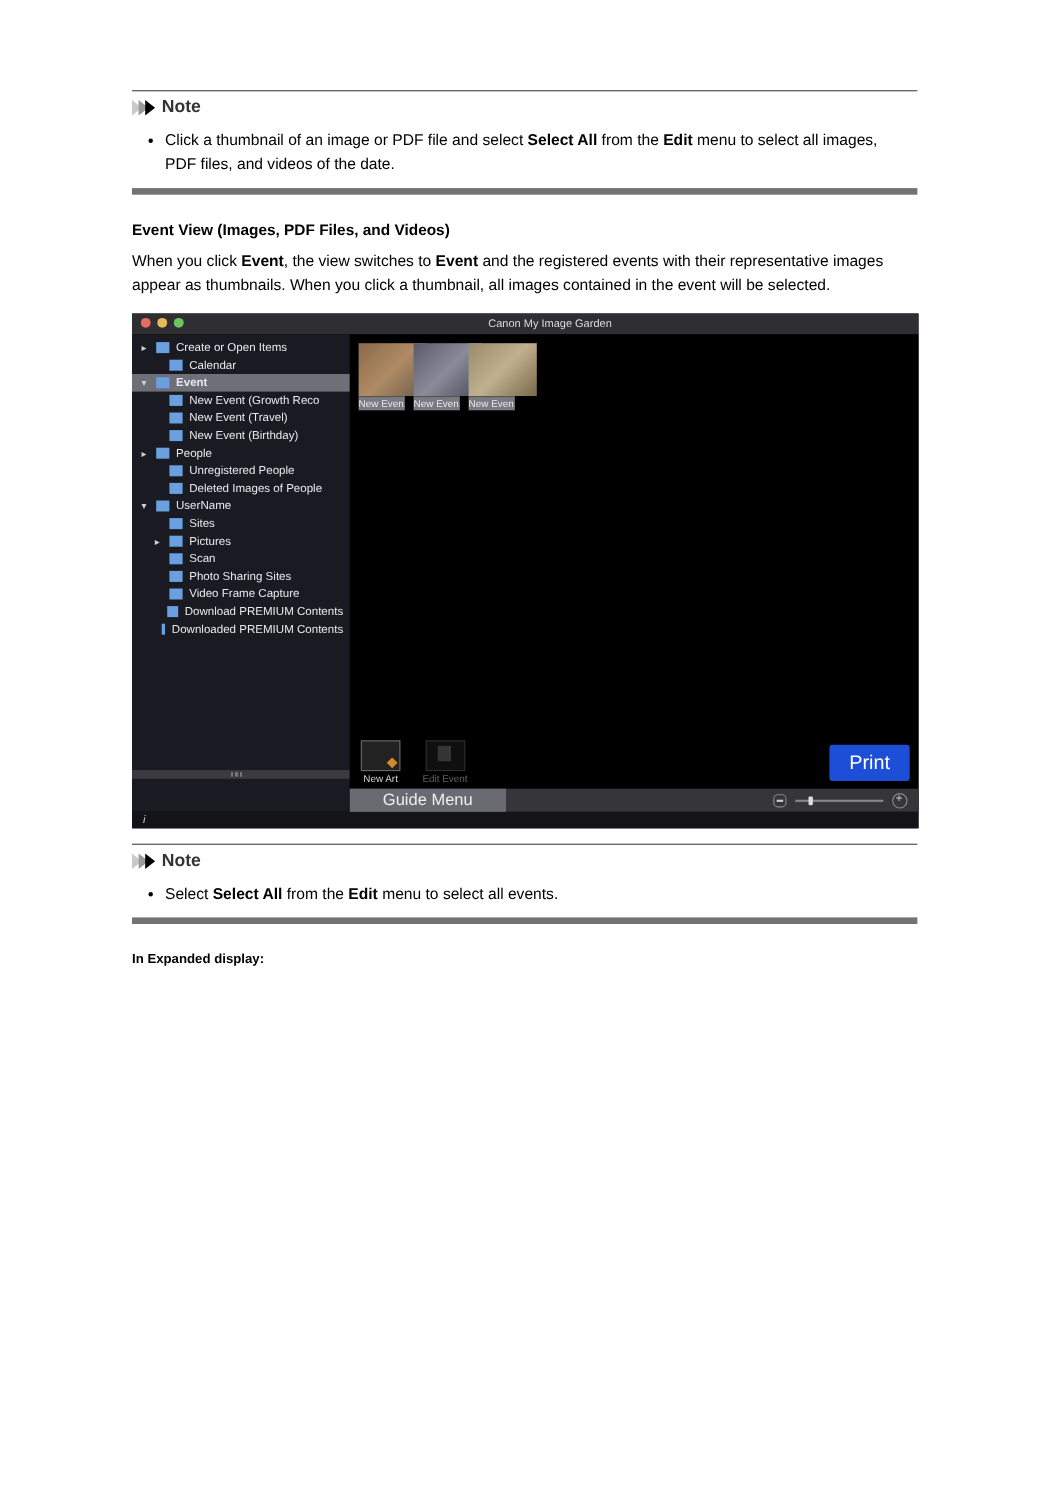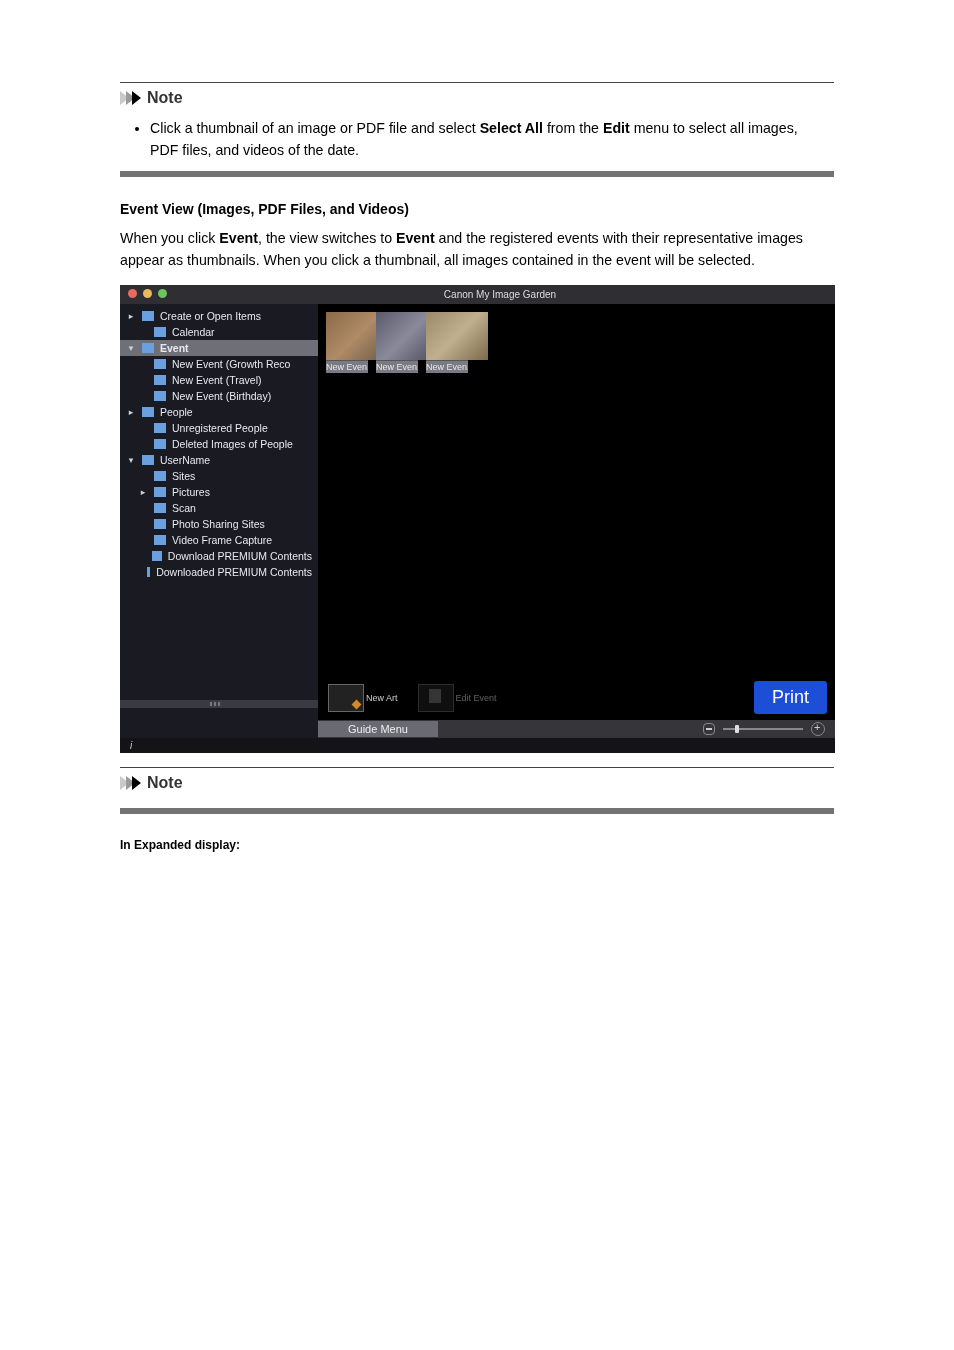--- a/index.html
+++ b/index.html
@@ -59,30 +59,30 @@
 
   .main{flex:1;background:#000;display:flex;flex-direction:column;}
   .thumbs{display:flex;gap:8px;padding:8px;}
   .thumb{width:42px;}
   .thumb .img{width:62px;height:48px;background:linear-gradient(135deg,#8a6a4a 0%,#b08b65 50%,#6a5a4a 100%);border:0;}
   .thumb.t2 .img{background:linear-gradient(135deg,#5a5a6a 0%,#8a8a9a 50%,#4a4a5a 100%);} 
   .thumb.t3 .img{background:linear-gradient(135deg,#9a8a6a 0%,#c0b090 50%,#7a6a4a 100%);} 
   .thumb .lbl{background:#7a7a82;color:#e8e8ec;font-size:9px;text-align:center;padding:1px 0;border-top:1px solid #555;white-space:nowrap;overflow:hidden;}
 
   .bottom-bar{display:flex;align-items:stretch;padding:4px 8px 0 8px;gap:16px;}
-  .tool{display:flex;flex-direction:row;align-items:center;gap:2px;color:#cfcfd2;font-size:9px;padding:4px 2px;}
+  .tool{display:flex;flex-direction:column;align-items:center;gap:2px;color:#cfcfd2;font-size:9px;padding:4px 2px;}
   .tool .ticon{width:34px;height:26px;border:1px solid #666;background:#222;position:relative;}
   .tool.disabled{opacity:.45;}
   .tool .ticon.pencil::after{content:"";position:absolute;right:3px;bottom:3px;width:7px;height:7px;background:#d08a2a;transform:rotate(45deg);} 
   .tool .ticon.edit::before{content:"";position:absolute;left:10px;top:4px;width:12px;height:14px;background:#777;} 
   .spacer{flex:1;}
   .print-btn{align-self:center;background:#1d4ed8;color:#fff;border-radius:3px;font-size:18px;padding:6px 18px;margin:6px 0;}
 
   .guide-bar{display:flex;align-items:center;justify-content:space-between;background:#35353a;margin:0;padding:0;}
-  .guide-bar .gm{background:#6a6a72;color:#eee;font-size:11px;padding:2px 30px;}
+  .guide-bar .gm{background:#6a6a72;color:#eee;font-size:15px;padding:2px 30px;}
   .guide-bar .zoom{display:flex;align-items:center;gap:8px;padding:2px 10px;}
   .guide-bar .z-ico{width:10px;height:10px;border:1px solid #888;border-radius:4px;position:relative;}
   .guide-bar .z-ico.minus::after,.guide-bar .z-ico.plus::after{content:"";position:absolute;background:#ccc;}
   .guide-bar .z-ico.minus::after{left:2px;top:4px;width:6px;height:2px;}
   .guide-bar .slider{width:80px;height:2px;background:#888;position:relative;}
   .guide-bar .slider::after{content:"";position:absolute;left:12px;top:-3px;width:4px;height:8px;background:#ddd;border-radius:1px;}
   .guide-bar .plusc{width:12px;height:12px;border:1px solid #888;border-radius:50%;position:relative;}
   .guide-bar .plusc::after{content:"+";position:absolute;left:2px;top:-2px;color:#ccc;font-size:11px;}
 
   .strip{display:flex;align-items:center;padding:0 4px;background:#141418;}
@@ -261,17 +261,22 @@
 
   <div class="note" style="margin-top:14px;">
     <div class="note-header">
       <span class="note-arrows">
         <span class="arrow a1"></span>
           <span class="arrow a2"></span>
           <span class="arrow a3"></span>
       </span>
       <span class="note-title">Note</span>
     </div>
+    <ul>
+      <li>
+        <span>Select </span><span class="b">Select All</span><span> from the </span><span class="b">Edit</span><span> menu to select all events.</span>
+      </li>
+    </ul>
   </div>
 
   <div class="h3">In Expanded display:</div>
 
 </div>
 
 </body></html>

